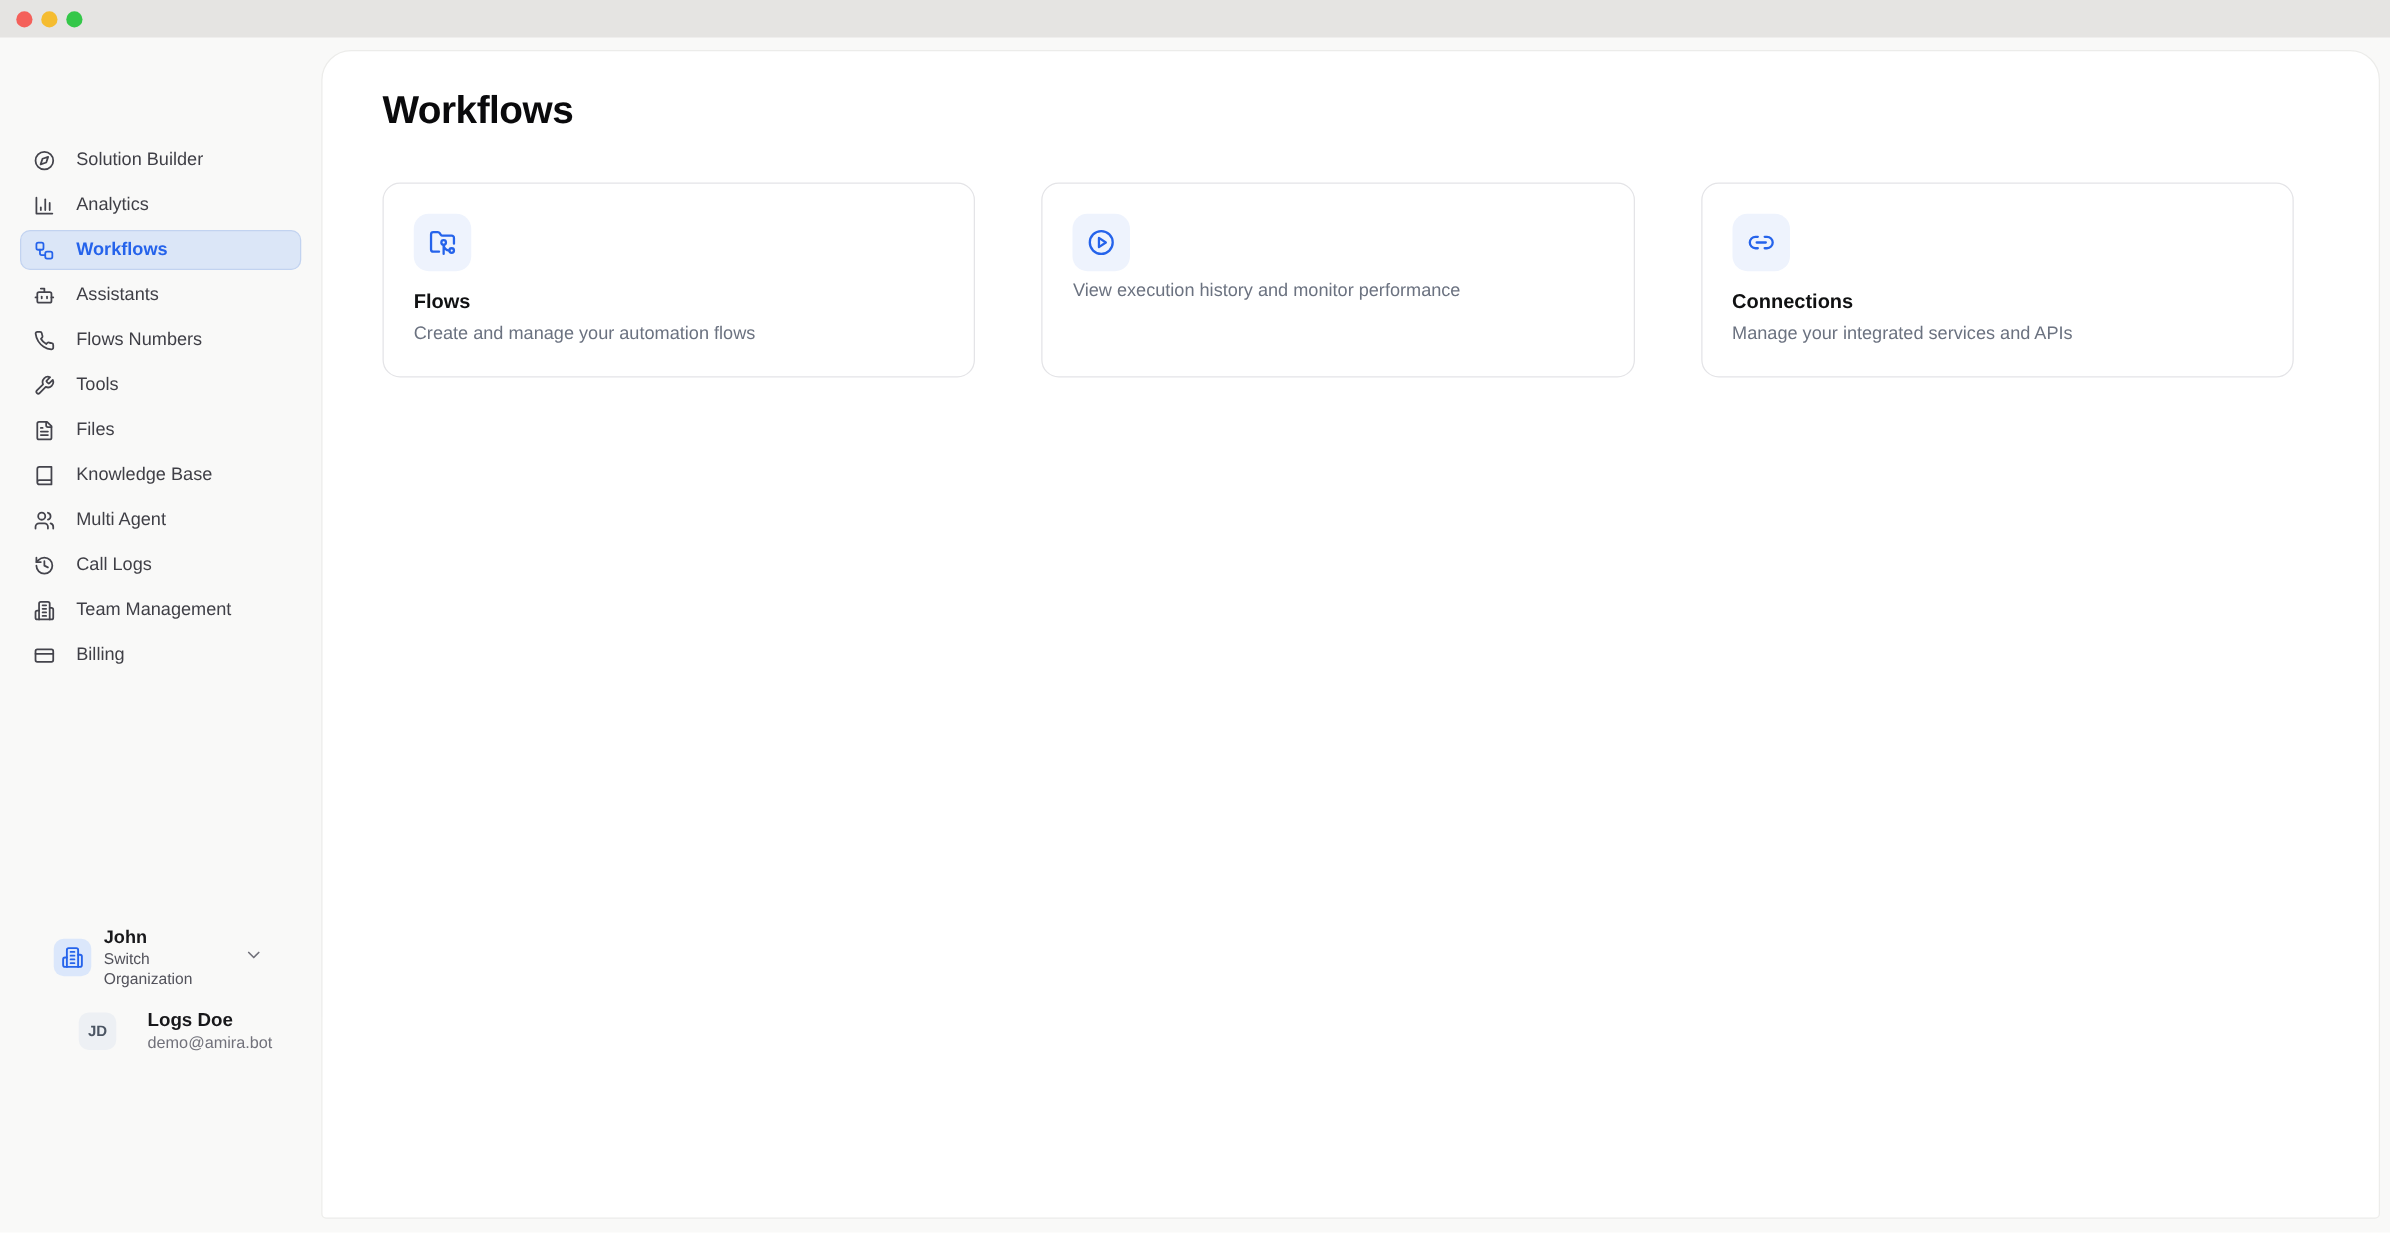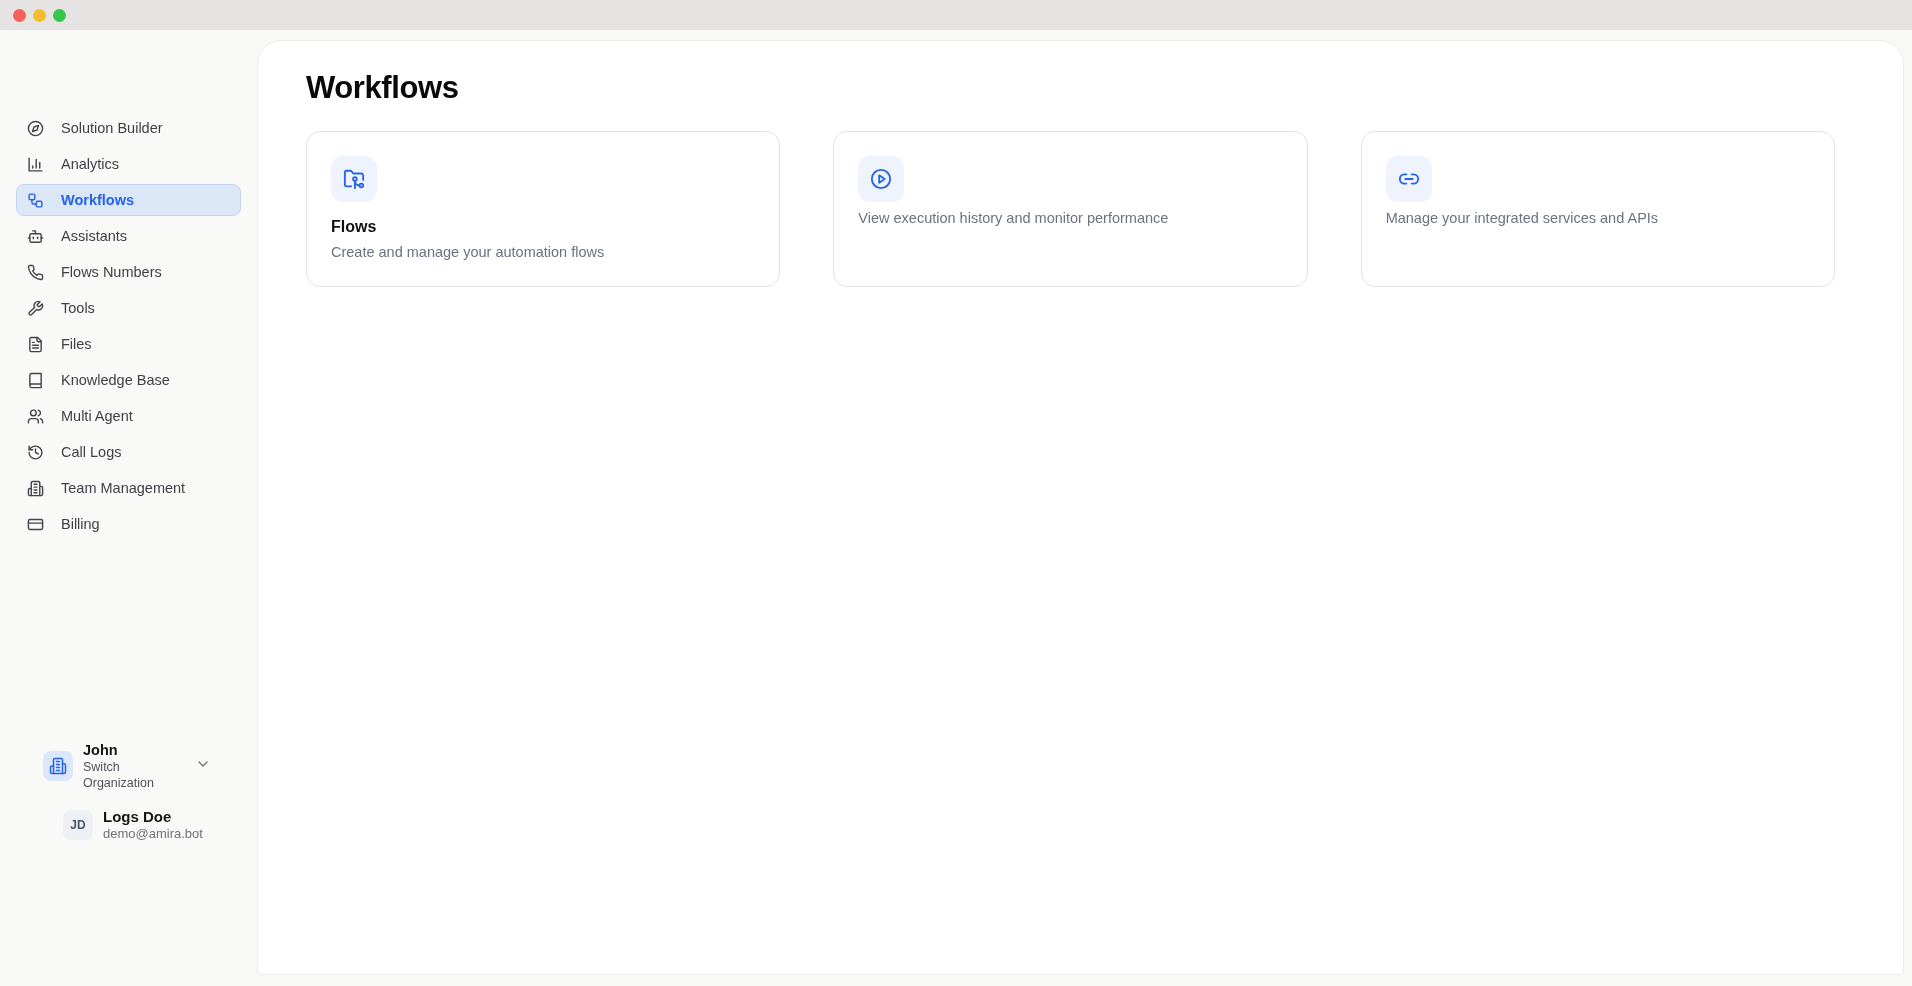--- a/index.html
+++ b/index.html
@@ -55,21 +55,21 @@
     width:30px; height:30px; border-radius:8px; background:#dbe7fb;
     display:flex; align-items:center; justify-content:center; color:#2563eb; flex:0 0 auto;
   }
   .org-ic svg { width:18px; height:18px; }
   .org-name { font-size:14.5px; font-weight:700; color:#18181b; line-height:17px; }
   .org-action { font-size:12.5px; color:#52525b; line-height:16px; }
   .chev { margin-left:auto; margin-right:30px; color:#71717a; }
   .chev svg { width:16px; height:16px; }
 
   .user-row {
-    margin-top:22px; display:flex; align-items:center; gap:10px;
+    margin-top:22px; display:flex; align-items:center; gap:25px;
     padding-left:47px; cursor:pointer;
   }
   .avatar {
     width:30px; height:30px; border-radius:8px; background:#edf0f4;
     color:#4b5563; font-size:12px; font-weight:700;
     display:flex; align-items:center; justify-content:center; flex:0 0 auto;
   }
   .user-name { font-size:15px; font-weight:700; color:#18181b; line-height:18px; }
   .user-email { font-size:13px; color:#71717a; line-height:16px; }
 
@@ -80,21 +80,21 @@
     border-radius:24px 24px 4px 4px;
     padding:30px 48px;
   }
   .page-title {
     margin:0; font-size:31px; line-height:34px; font-weight:700;
     color:#0a0a0c; letter-spacing:-0.4px;
   }
   .page-subtitle { margin-top:5px; font-size:16.5px; line-height:22px; color:#52525b; }
 
   .cards {
-    margin-top:26px; margin-right:20px;
+    margin-top:41px; margin-right:20px;
     display:grid; grid-template-columns:repeat(3,1fr); gap:53px;
   }
   .card {
     height:156px; border:1px solid #e4e4e7; border-radius:14px;
     padding:24px; background:#fff; cursor:pointer;
   }
   .card-ic {
     width:46px; height:46px; border-radius:12px; background:#eef3fd;
     display:flex; align-items:center; justify-content:center; color:#2563eb;
   }
@@ -347,16 +347,17 @@
           </svg>
         </div>
       <div class="card-desc">View execution history and monitor performance</div>
     </div>
       <div class="card">
       <div class="card-ic">
           <svg>
             <use href="#link-icon"></use>
           </svg>
         </div>
+      <div class="card-title">Connections</div>
       <div class="card-desc">Manage your integrated services and APIs</div>
     </div>
     </div>
 </div>
 
 </body></html>

